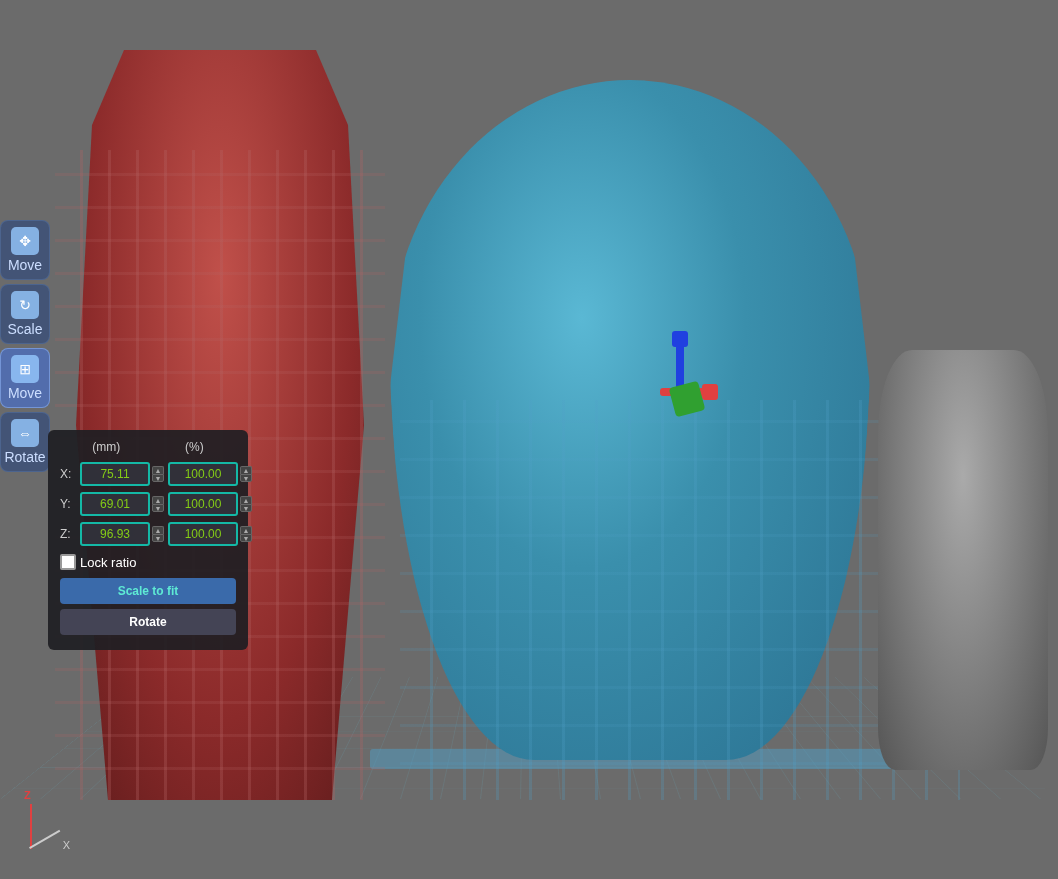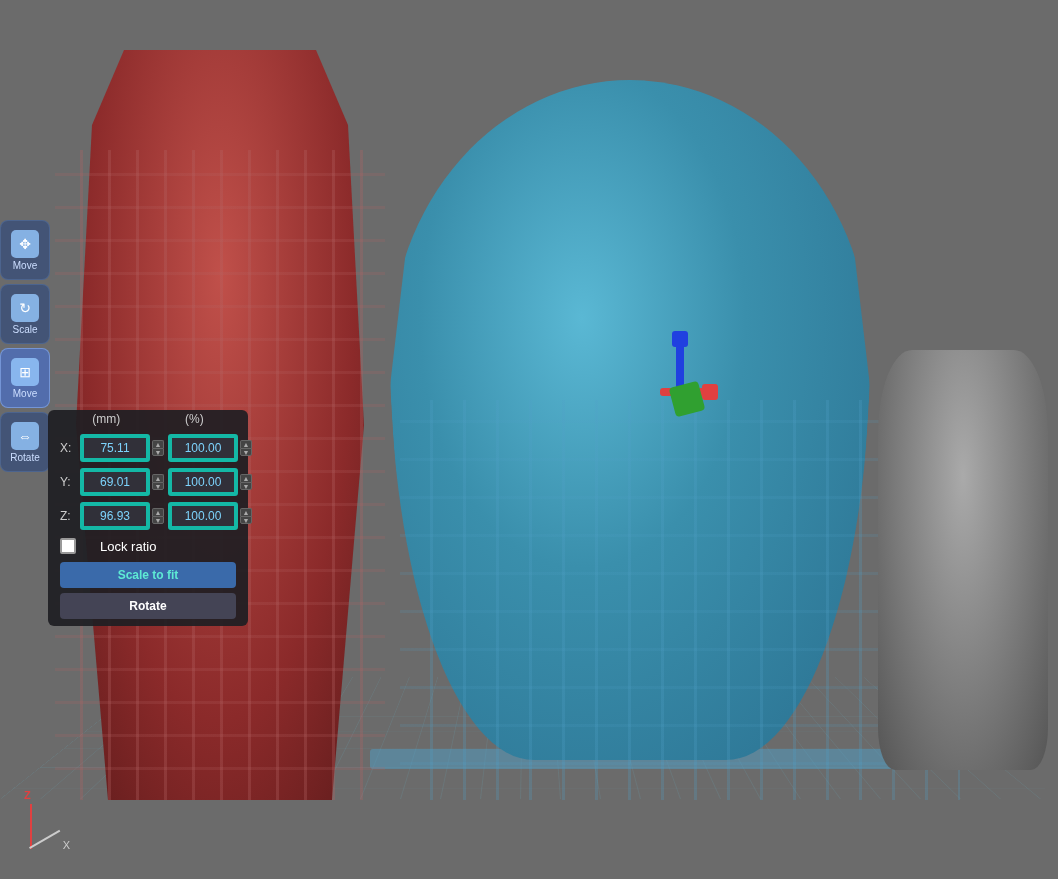--- a/index.html
+++ b/index.html
@@ -159,32 +159,32 @@
       border-radius: 5px;
       margin-bottom: 2px;
       display: flex;
       align-items: center;
       justify-content: center;
       color: white;
       font-size: 14px;
     }
     .tool-label {
       color: #ccdeff;
-      font-size: 10px;
+      font-size: 14px;
       text-align: center;
     }
 
     
     .scale-panel {
       position: absolute;
-      top: 410px;
+      top: 430px;
       left: 48px;
       background: rgba(30,30,35,0.92);
       border-radius: 6px;
-      padding: 2px 12px;
+      padding: 10px 12px;
       width: 200px;
       color: #ffffff;
     }
     .panel-header {
       display: flex;
       justify-content: space-around;
       margin-bottom: 8px;
       color: #cccccc;
       font-size: 12px;
     }
@@ -195,23 +195,23 @@
       gap: 4px;
     }
     .axis-label {
       font-size: 12px;
       color: #cccccc;
       width: 16px;
       flex-shrink: 0;
     }
     .num-input {
       background: rgba(50,50,60,0.9);
-      border: 4px solid #14b8a6;
-      border-radius: 3px;
-      color: #7dd3fc;
+      border: 2px solid #14b8a6;
+      border-radius: 3px;
+      color: #84cc16;
       font-size: 12px;
       padding: 3px 5px;
       width: 70px;
       text-align: center;
       outline: none;
     }
     .input-arrows {
       display: flex;
       flex-direction: column;
       margin-left: -2px;
@@ -228,21 +228,21 @@
       font-size: 7px;
       color: #aaa;
       line-height: 1;
     }
     .arr:first-child { border-radius: 2px 2px 0 0; border-bottom: none; }
     .arr:last-child { border-radius: 0 0 2px 2px; }
 
     .lock-ratio-row {
       display: flex;
       align-items: center;
-      gap: 24px;
+      gap: 4px;
       margin: 8px 0;
     }
     .checkbox {
       width: 16px;
       height: 16px;
       background: #ffffff;
       border: 2px solid #999;
       border-radius: 2px;
       cursor: pointer;
       flex-shrink: 0;

